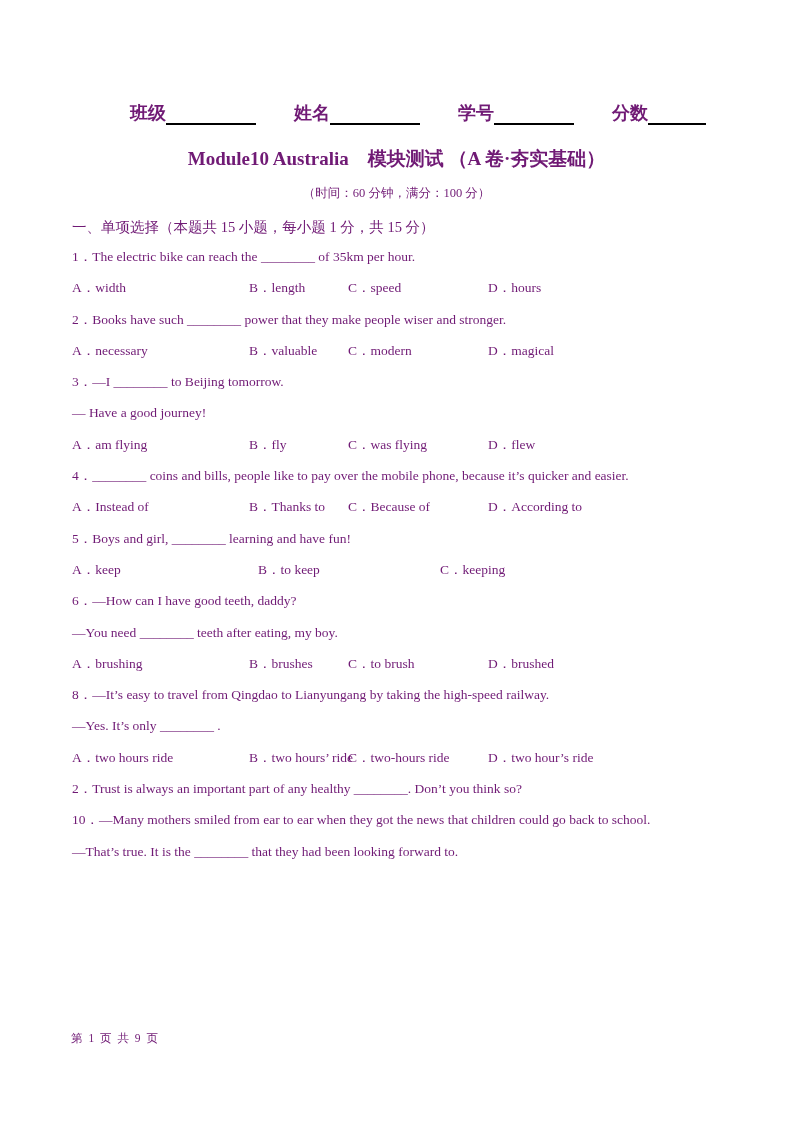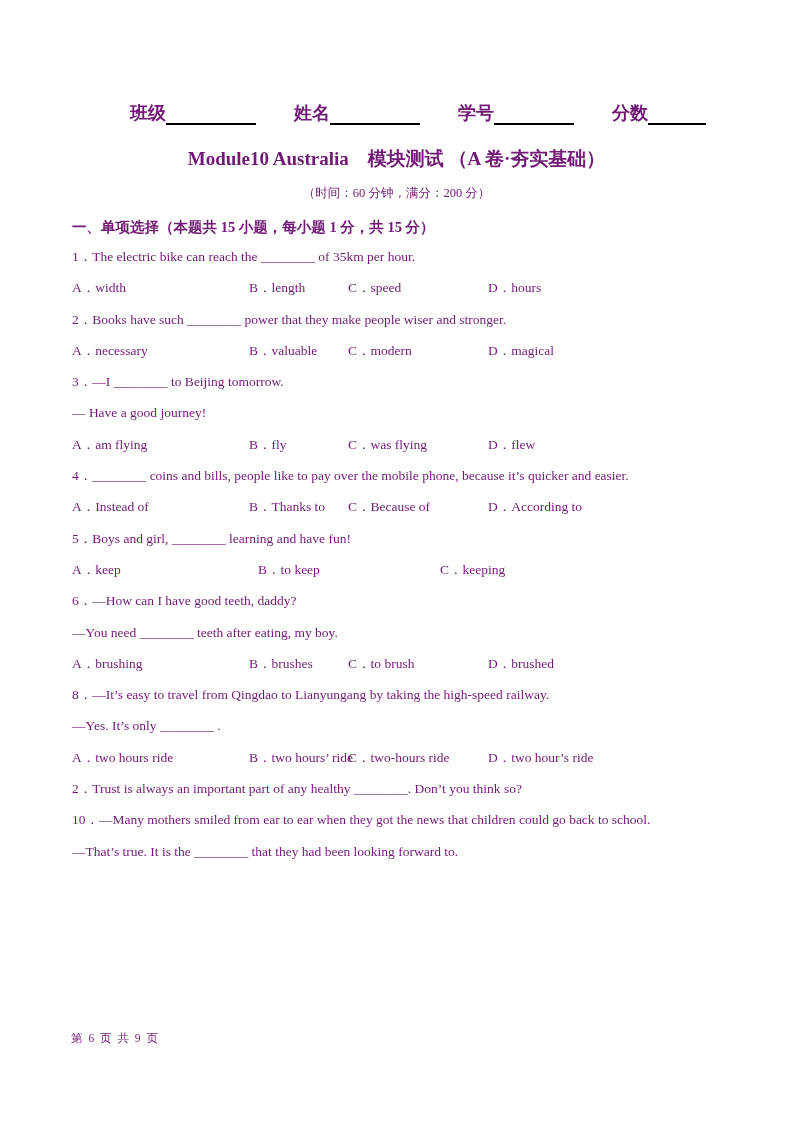--- a/index.html
+++ b/index.html
@@ -32,21 +32,21 @@
     font-weight:700; font-size:19px; line-height:26px;
     white-space:nowrap;
   }
   .subtitle {
     position:absolute; top:185px; left:0; width:100%;
     text-align:center;
     font-size:12.5px; line-height:17px;
   }
   .section-heading {
     position:absolute; top:217px; left:72px;
-    font-weight:700; font-size:14.5px; line-height:20px;
+    font-weight:400; font-size:14.5px; line-height:20px;
     white-space:nowrap;
   }
   .content {
     position:absolute; top:241px; left:72px; width:660px;
     font-size:13.5px;
   }
   .line {
     height:31.3px; line-height:31.3px;
     white-space:nowrap;
   }
@@ -85,21 +85,21 @@
       <span>学号</span>
         <span class="blank w80"></span>
     </div>
     <div class="hfield">
       <span>分数</span>
         <span class="blank w58"></span>
     </div>
   </div>
 
   <div class="title">Module10 Australia　模块测试 （A 卷·夯实基础）</div>
-  <div class="subtitle">（时间：60 分钟，满分：200 分）</div>
+  <div class="subtitle">（时间：60 分钟，满分：100 分）</div>
   <div class="section-heading">一、单项选择（本题共 15 小题，每小题 1 分，共 15 分）</div>
 
   <div class="content">
 
     <div>
       <div class="line">1．The electric bike can reach the ________ of 35km per hour.</div>
       <div class="line opt-row cols4">
         <span class="cell">A．width</span>
         <span class="cell">B．length</span>
         <span class="cell">C．speed</span>
@@ -174,15 +174,15 @@
       <div class="line">2．Trust is always an important part of any healthy ________. Don’t you think so?</div>
     </div>
 
     <div>
       <div class="line">10．—Many mothers smiled from ear to ear when they got the news that children could go back to school.</div>
       <div class="line">—That’s true. It is the ________ that they had been looking forward to.</div>
     </div>
 
   </div>
 
-  <div class="footer">第 6 页 共 9 页</div>
+  <div class="footer">第 1 页 共 9 页</div>
 
 </div>
 
 </body></html>

